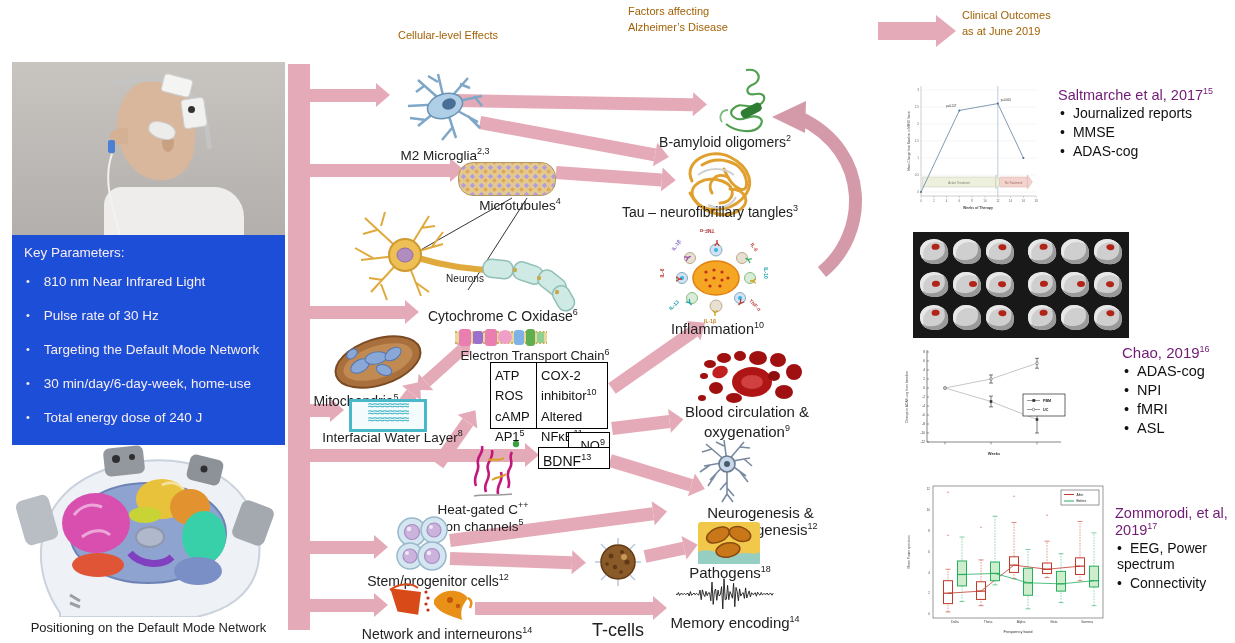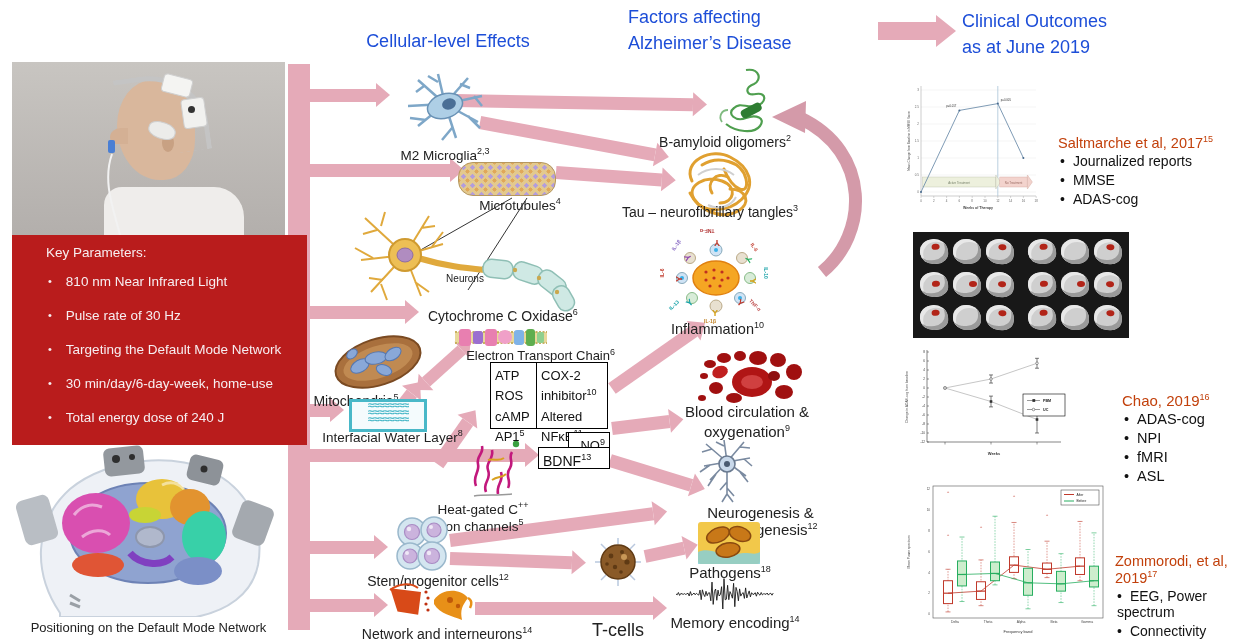--- a/index.html
+++ b/index.html
@@ -1,37 +1,37 @@
 <!DOCTYPE html>
 <html><head>
 <meta charset="utf-8">
 <style>
   html,body{margin:0;padding:0;background:#fff;}
   #canvas{position:relative;width:1235px;height:643px;background:#fff;overflow:hidden;
           font-family:"Liberation Sans",sans-serif;color:#1a1a1a;}
   .abs{position:absolute;}
-  .hd{font-size:18px;line-height:1.45;color:#1d4ed8;}
+  .hd{font-size:11px;line-height:1.45;color:#a16207;}
   .nlabel{font-size:13.5px;line-height:1.15;color:#222;text-align:center;}
   .nlabel sup,.databox sup,.rtitle sup{font-size:9px;}
   .ar{position:absolute;height:13px;background:#e5aab8;transform-origin:left center;z-index:1;}
   .ar::after{content:'';position:absolute;right:-14px;top:-6px;width:0;height:0;
              border-left:14px solid #e5aab8;border-top:12.5px solid transparent;border-bottom:12.5px solid transparent;}
   .dar{position:absolute;height:12px;background:#e5aab8;transform-origin:left center;z-index:1;}
   .dar::after{content:'';position:absolute;right:-12px;top:-5px;border-left:12px solid #e5aab8;border-top:11px solid transparent;border-bottom:11px solid transparent;}
   .dar::before{content:'';position:absolute;left:-12px;top:-5px;border-right:12px solid #e5aab8;border-top:11px solid transparent;border-bottom:11px solid transparent;}
   .arb{position:absolute;height:18px;background:#e5aab8;z-index:1;}
   .arb::after{content:'';position:absolute;right:-20px;top:-7px;border-left:20px solid #e5aab8;border-top:16px solid transparent;border-bottom:16px solid transparent;}
   .spine{position:absolute;left:288px;top:64px;width:22px;height:566px;background:#e5aab8;z-index:0;}
   .databox{background:#fff;border:1.6px solid #000;font-size:13px;line-height:16px;padding:1px 4px;z-index:3;color:#111;}
-  .kp{background:#b91c1c;color:#f7eef1;padding-left:22px;}
+  .kp{background:#1d4ed8;color:#f7eef1;}
   .kp h3{margin:10px 0 0 12px;font-size:13.5px;font-weight:normal;}
   .kp ul{margin:14px 0 0 14px;padding:0;}
   .kp li{list-style:none;margin-bottom:19px;font-size:13.5px;}
   .kp li::before{content:"•";margin-right:14px;font-size:11px;position:relative;top:-1px;}
-  .rtitle{font-size:14.5px;color:#c2410c;margin-top:48px;}
+  .rtitle{font-size:14.5px;color:#701a75;}
   .rlist{margin:2px 0 0 2px;padding:0;font-size:14px;color:#111;}
   .rlist li{list-style:none;margin-bottom:3px;}
   .rlist li::before{content:"•";margin-right:8px;}
   .cyt{position:absolute;font-size:5px;font-weight:bold;white-space:nowrap;z-index:2;}
   .z2{z-index:2;}
   svg text{font-family:"Liberation Sans",sans-serif;}
 </style>
 </head>
 <body>
 
@@ -165,21 +165,21 @@
     <line x1="0" y1="4" x2="92" y2="4" stroke="#c8b060" stroke-width="2" stroke-dasharray="2,1.5"></line>
     <line x1="0" y1="15" x2="92" y2="15" stroke="#c8b060" stroke-width="2" stroke-dasharray="2,1.5"></line>
     <rect x="4" y="1" width="12" height="17" rx="3" fill="#e87fb0"></rect>
     <rect x="18" y="3" width="10" height="13" rx="3" fill="#9b6fd0"></rect>
     <rect x="30" y="1" width="12" height="17" rx="3" fill="#e87fb0"></rect>
     <circle cx="50" cy="9" r="7" fill="#f0a0c8"></circle>
     <rect x="59" y="2" width="10" height="15" rx="3" fill="#7fb3e8"></rect>
     <rect x="71" y="1" width="9" height="17" rx="3" fill="#5fae4f"></rect>
     <rect x="82" y="4" width="7" height="11" rx="2" fill="#8fd08f"></rect>
   </svg>
-  <div class="abs nlabel z2" style="left:455px;top:347px;width:160px;text-align:right;font-size:13px">
+  <div class="abs nlabel z2" style="left:455px;top:347px;width:160px;text-align:center;font-size:13px">
     <span>Electron Transport Chain</span><sup>6</sup></div>
 
   <svg class="abs z2" style="left:328px;top:326px" width="100" height="70" viewBox="0 0 100 70">
     <ellipse cx="50" cy="36" rx="44" ry="23" fill="#a9703d" stroke="#7a4a22" stroke-width="2" transform="rotate(-18 50 36)"></ellipse>
     <ellipse cx="50" cy="36" rx="36" ry="16" fill="#c08a52" transform="rotate(-18 50 36)"></ellipse>
     <g fill="#89a8d8" stroke="#5577b0" stroke-width="1">
       <ellipse cx="32" cy="40" rx="10" ry="6" transform="rotate(-30 32 40)"></ellipse>
       <ellipse cx="48" cy="32" rx="11" ry="6" transform="rotate(-12 48 32)"></ellipse>
       <ellipse cx="65" cy="28" rx="9" ry="5.5" transform="rotate(-35 65 28)"></ellipse>
       <ellipse cx="56" cy="44" rx="8" ry="5" transform="rotate(20 56 44)"></ellipse>

